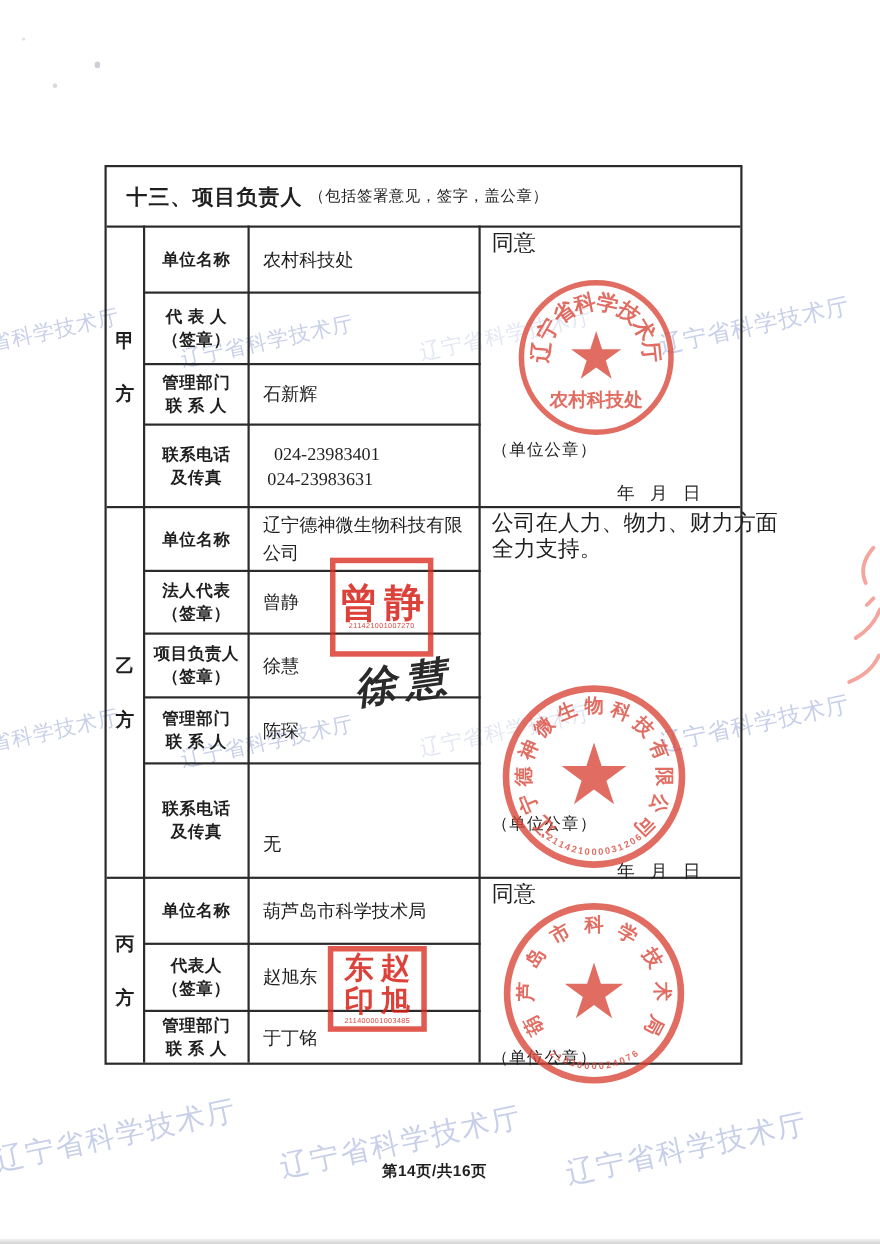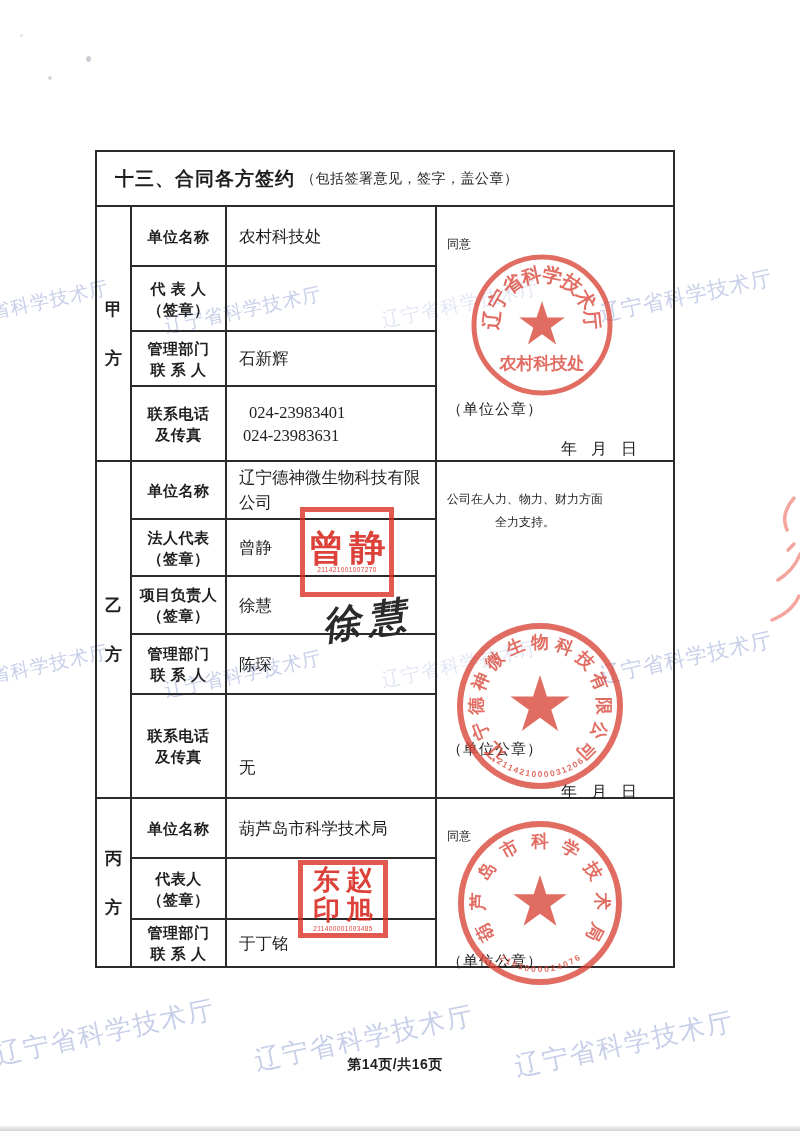--- a/index.html
+++ b/index.html
@@ -29,21 +29,21 @@
   .title-cell{left:0;top:0;width:576px;height:53px;display:flex;align-items:center;padding-left:18px;}
   .title-main{font-size:19px;font-weight:bold;letter-spacing:1px;}
   .title-note{font-size:14px;font-weight:500;margin-left:6px;letter-spacing:.5px;}
   .party-cell{display:flex;flex-direction:column;align-items:center;justify-content:center;gap:26px;
     font-size:17px;font-weight:bold;}
   .flabel{display:flex;flex-direction:column;align-items:center;justify-content:center;
     font-size:15px;font-weight:600;line-height:21px;text-align:center;letter-spacing:.5px;}
   .fvalue{display:flex;flex-direction:column;justify-content:center;padding-left:12px;
     font-size:16.5px;font-family:"Liberation Serif",serif;line-height:23px;}
   .rcell{font-family:"Liberation Serif",serif;}
-  .rcell .opinion{position:absolute;left:10px;top:26px;font-size:12px;line-height:23px;text-align:center;}
+  .rcell .opinion{position:absolute;left:10px;top:3px;font-size:20px;line-height:23px;}
   .rcell .caption{position:absolute;left:10px;font-size:15px;letter-spacing:1px;}
   .rcell .dateline{position:absolute;right:22px;font-size:16px;letter-spacing:14px;white-space:nowrap;}
   
   .seal-svg{position:absolute;z-index:5;opacity:.78;}
   .stamp{position:absolute;z-index:6;border:5px solid rgba(216,42,30,.78);box-sizing:border-box;
     display:flex;flex-direction:column;align-items:center;justify-content:center;
     background:rgba(255,255,255,.0);color:rgba(214,33,22,.85);}
   .stamp-chars{font-weight:bold;line-height:1;white-space:nowrap;}
   .stamp-num{font-size:6.5px;letter-spacing:.4px;line-height:8px;white-space:nowrap;}
   .stamp-grid{display:grid;grid-template-columns:auto auto;column-gap:6px;row-gap:0;
@@ -100,21 +100,21 @@
     <div class="ln" style="left:0;top:308px;width:576px;height:2px"></div>
     <div class="ln" style="left:33px;top:366px;width:307px;height:2px"></div>
     <div class="ln" style="left:33px;top:423px;width:307px;height:2px"></div>
     <div class="ln" style="left:33px;top:481px;width:307px;height:2px"></div>
     <div class="ln" style="left:33px;top:541px;width:307px;height:2px"></div>
     <div class="ln" style="left:0;top:645px;width:576px;height:2px"></div>
     <div class="ln" style="left:33px;top:705px;width:307px;height:2px"></div>
     <div class="ln" style="left:33px;top:766px;width:307px;height:2px"></div>
 
     <div class="cell title-cell">
-      <span class="title-main">十三、合同各方签约</span>
+      <span class="title-main">十三、项目负责人</span>
       <span class="title-note">（包括签署意见，签字，盖公章）</span>
     </div>
 
     <div class="cell party-cell" style="left:0;top:55px;width:33px;height:253px">
       <span>甲</span>
       <span>方</span>
     </div>
     <div class="cell flabel" style="left:35px;top:55px;width:93px;height:58px">
       <span>单位名称</span>
     </div>
@@ -202,20 +202,23 @@
     </div>
     <div class="cell flabel" style="left:35px;top:647px;width:93px;height:58px">
       <span>单位名称</span>
     </div>
     <div class="cell fvalue" style="left:130px;top:647px;width:208px;height:58px">
       <span>葫芦岛市科学技术局</span>
     </div>
     <div class="cell flabel" style="left:35px;top:707px;width:93px;height:59px">
       <span>代表人</span>
       <span>（签章）</span>
+    </div>
+    <div class="cell fvalue" style="left:130px;top:707px;width:208px;height:59px">
+      <span>赵旭东</span>
     </div>
     <div class="cell flabel" style="left:35px;top:768px;width:93px;height:46px">
       <span>管理部门</span>
       <span>联 系 人</span>
     </div>
     <div class="cell fvalue" style="left:130px;top:768px;width:208px;height:46px">
       <span>于丁铭</span>
     </div>
     <div class="cell rcell" style="left:340px;top:647px;width:236px;height:167px">
       <span class="opinion">同意</span>

